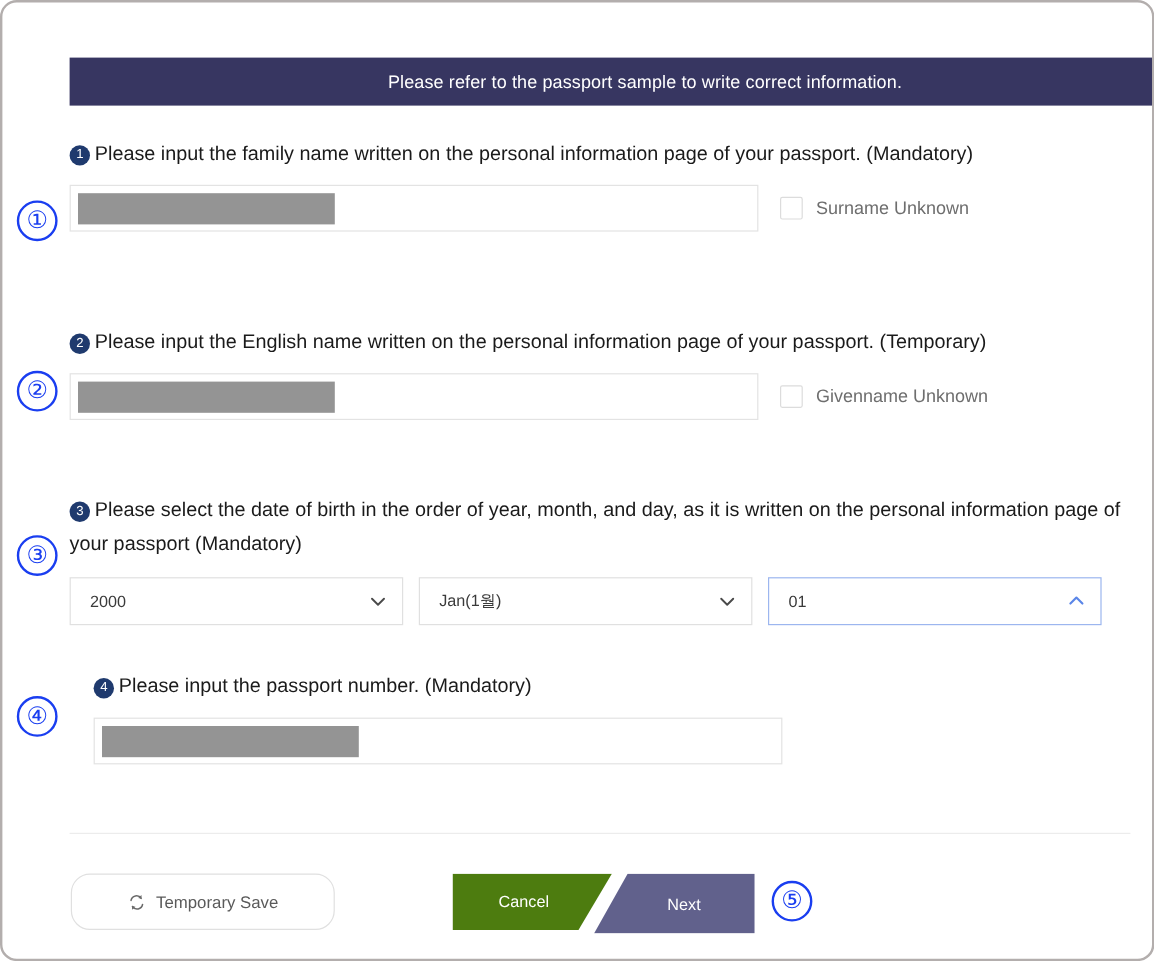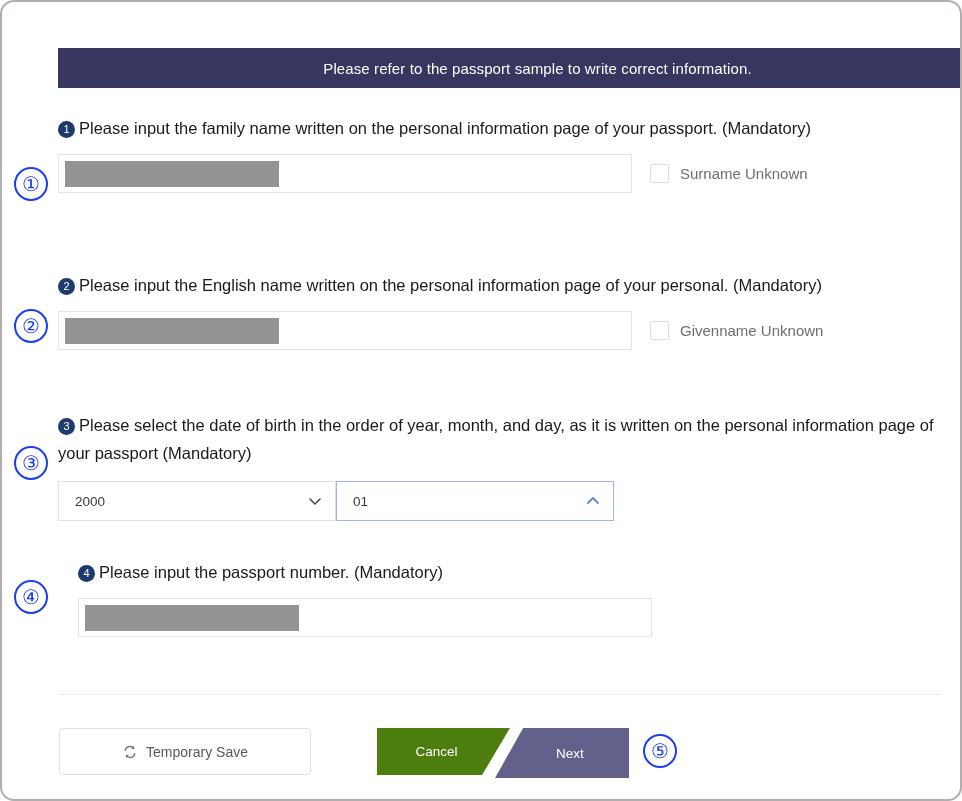--- a/index.html
+++ b/index.html
@@ -111,21 +111,21 @@
     background: #ffffff;
     box-sizing: border-box;
   }
   .chk-label {
     margin-left: 11px;
     font-size: 15px;
     color: #6e6e6e;
   }
 
   
-  .select-row { display: flex; }
+  .select-row { display: flex; gap: 13px; }
   .select {
     position: relative;
     width: 278px;
     height: 40px;
     border: 1px solid #e0e0e0;
     background: #ffffff;
     box-sizing: border-box;
     display: flex;
     align-items: center;
   }
@@ -153,24 +153,24 @@
     width: 884px;
     height: 1px;
     background: #ececec;
   }
 
   
   .btn-temp {
     position: absolute;
     left: 57px;
     top: 726px;
-    width: 252px;
+    width: 220px;
     height: 47px;
     border: 1px solid #e0e0e0;
-    border-radius: 4px;
+    border-radius: 16px;
     background: #ffffff;
     display: flex;
     align-items: center;
     justify-content: center;
     gap: 8px;
     font-size: 14px;
     color: #5a5a5a;
     box-sizing: border-box;
   }
   .sync-icon { width: 16px; height: 16px; display: block; }
@@ -228,21 +228,21 @@
         <div class="redact"></div>
       </div>
       <div class="chk-wrap">
         <div class="chk-box"></div>
         <div class="chk-label">Surname Unknown</div>
       </div>
     </div>
   </div>
 
   <div class="q-block" style="top:269px;">
-    <div class="q-text"><span class="bullet">2</span><span>Please input the English name written on the personal information page of your personal. (Mandatory)</span></div>
+    <div class="q-text"><span class="bullet">2</span><span>Please input the English name written on the personal information page of your passport. (Temporary)</span></div>
     <div class="field-row" style="margin-top:12px;">
       <div class="text-input">
         <div class="redact"></div>
       </div>
       <div class="chk-wrap">
         <div class="chk-box"></div>
         <div class="chk-label">Givenname Unknown</div>
       </div>
     </div>
   </div>
@@ -253,20 +253,28 @@
 
       <div class="select">
         <span class="val">2000</span>
         <span class="chev">
           <svg viewBox="0 0 14 14" width="14" height="14">
               <path d="M2 5 L7 10 L12 5" fill="none" stroke="#4a4a4a" stroke-width="1.6" stroke-linecap="round" stroke-linejoin="round"></path>
             </svg>
         </span>
       </div>
 
+      <div class="select">
+        <span class="val">Jan(1월)</span>
+        <span class="chev">
+          <svg viewBox="0 0 14 14" width="14" height="14">
+              <path d="M2 5 L7 10 L12 5" fill="none" stroke="#4a4a4a" stroke-width="1.6" stroke-linecap="round" stroke-linejoin="round"></path>
+            </svg>
+        </span>
+      </div>
 
       <div class="select active">
         <span class="val">01</span>
         <span class="chev">
           <svg viewBox="0 0 14 14" width="14" height="14">
               <path d="M2 9 L7 4 L12 9" fill="none" stroke="#5b86e8" stroke-width="1.8" stroke-linecap="round" stroke-linejoin="round"></path>
             </svg>
         </span>
       </div>
 

